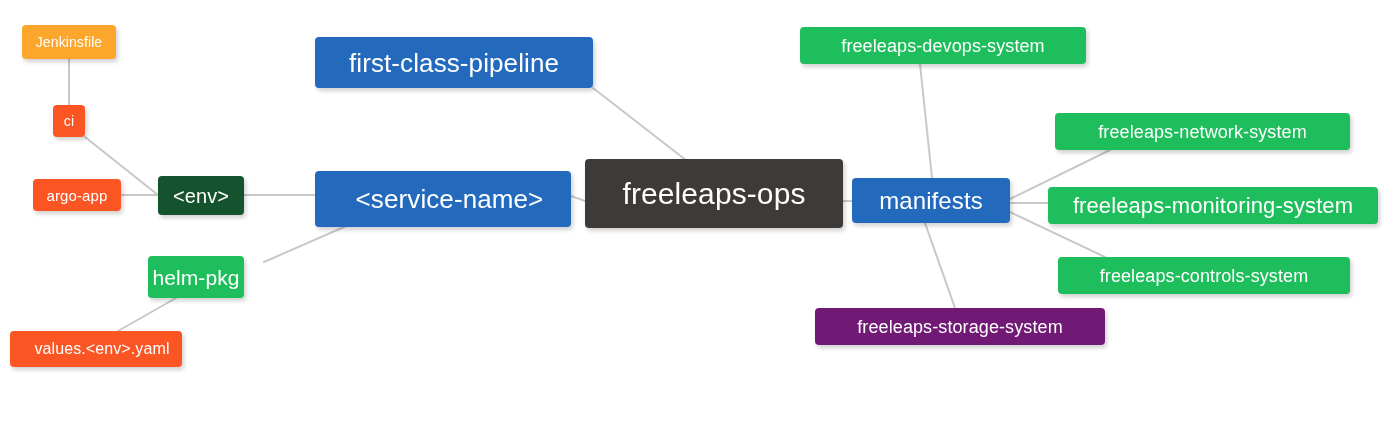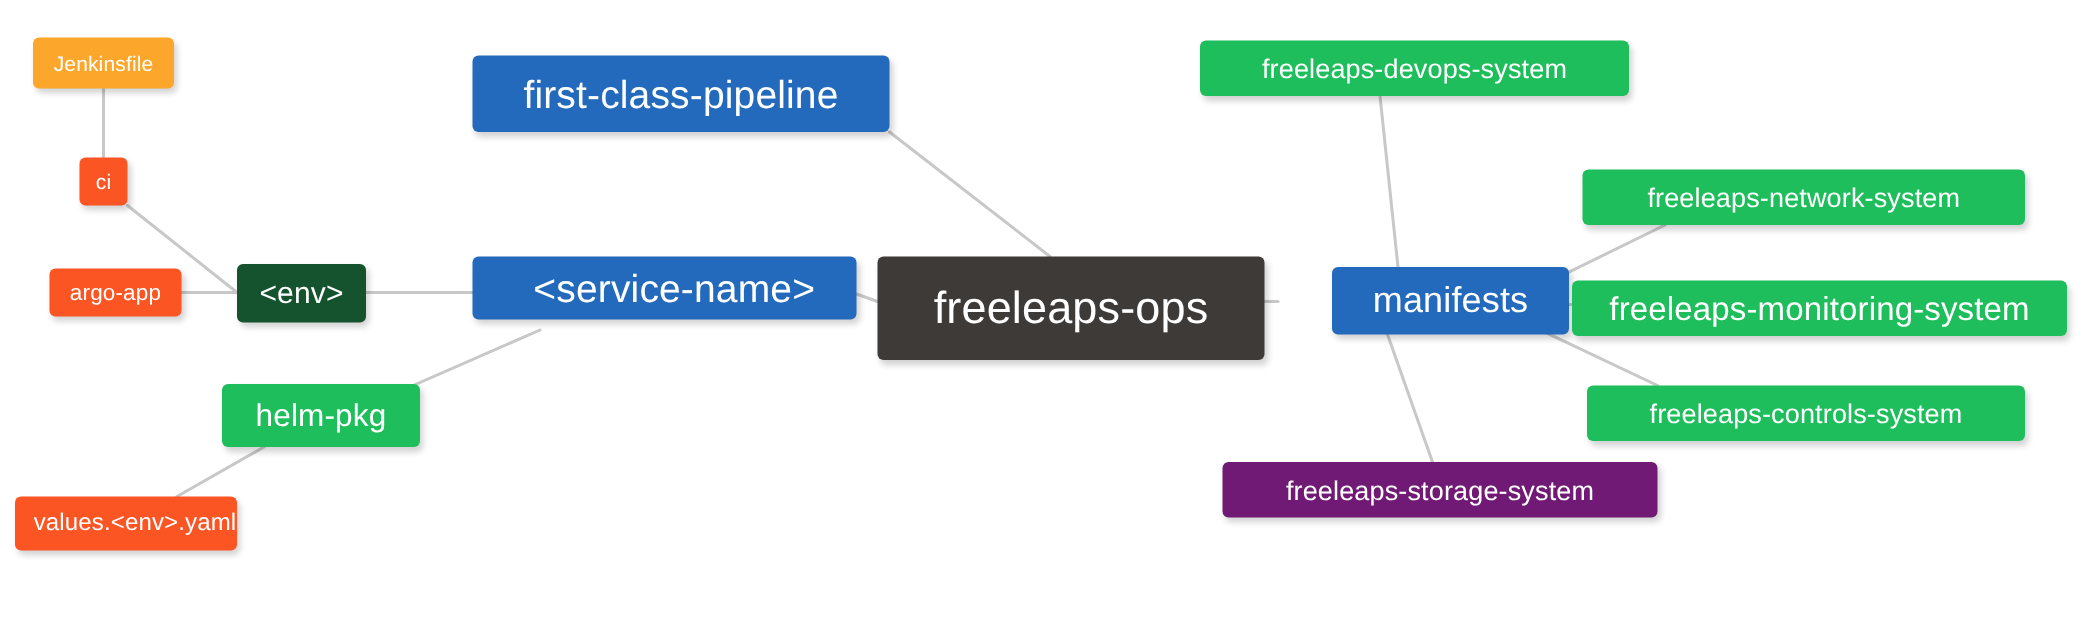--- a/index.html
+++ b/index.html
@@ -75,36 +75,36 @@
       </div>
       <div class="node sq" style="left: 53px; top: 105px; width: 32px; height: 32px; background: rgb(251, 85, 36); font-size: 14px;">
         <span>ci</span>
       </div>
       <div class="node sq" style="left: 33px; top: 179px; width: 88px; height: 32px; background: rgb(251, 85, 36); font-size: 15px;">
         <span>argo-app</span>
       </div>
       <div class="node sq" style="left: 158px; top: 176px; width: 86px; height: 39px; background: #14532d; font-size: 20px;">
         <span>&lt;env&gt;</span>
       </div>
-      <div class="node sq" style="left: 315px; top: 171px; width: 256px; height: 42px; background: rgb(35, 105, 188); font-size: 26px; padding-left: 13px;">
+      <div class="node sq" style="left: 315px; top: 171px; width: 256px; height: 56px; background: rgb(35, 105, 188); font-size: 26px; padding-left: 13px;">
         <span>&lt;service-name&gt;</span>
       </div>
       <div class="node sq" style="left: 315px; top: 37px; width: 278px; height: 51px; background: rgb(35, 105, 188); font-size: 26px;">
         <span>first-class-pipeline</span>
       </div>
-      <div class="node root" style="left: 585px; top: 171px; width: 258px; height: 69px; background: rgb(62, 58, 56); font-size: 30px;">
+      <div class="node root" style="left: 585px; top: 159px; width: 258px; height: 69px; background: rgb(62, 58, 56); font-size: 30px;">
         <span>freeleaps-ops</span>
       </div>
-      <div class="node sq" style="left: 852px; top: 178px; width: 158px; height: 45px; background: rgb(35, 105, 188); font-size: 24px; margin-left: 36px;">
+      <div class="node sq" style="left: 852px; top: 178px; width: 158px; height: 45px; background: rgb(35, 105, 188); font-size: 24px;">
         <span>manifests</span>
       </div>
-      <div class="node sq" style="left: 148px; top: 256px; width: 132px; height: 42px; background: rgb(31, 190, 92); font-size: 21px;">
+      <div class="node sq" style="left: 148px; top: 256px; width: 96px; height: 42px; background: rgb(31, 190, 92); font-size: 21px;">
         <span>helm-pkg</span>
       </div>
-      <div class="node sq" style="left: 10px; top: 331px; width: 148px; height: 36px; background: rgb(251, 85, 36); font-size: 16px; padding-left: 12px;">
+      <div class="node sq" style="left: 10px; top: 331px; width: 172px; height: 36px; background: rgb(251, 85, 36); font-size: 16px; padding-left: 12px;">
         <span>values.&lt;env&gt;.yaml</span>
       </div>
       <div class="node sq" style="left: 800px; top: 27px; width: 286px; height: 37px; background: rgb(31, 190, 92); font-size: 18px;">
         <span>freeleaps-devops-system</span>
       </div>
       <div class="node sq" style="left: 1055px; top: 113px; width: 295px; height: 37px; background: rgb(31, 190, 92); font-size: 18px;">
         <span>freeleaps-network-system</span>
       </div>
       <div class="node sq" style="left: 1048px; top: 187px; width: 330px; height: 37px; background: rgb(31, 190, 92); font-size: 22px;">
         <span>freeleaps-monitoring-system</span>

